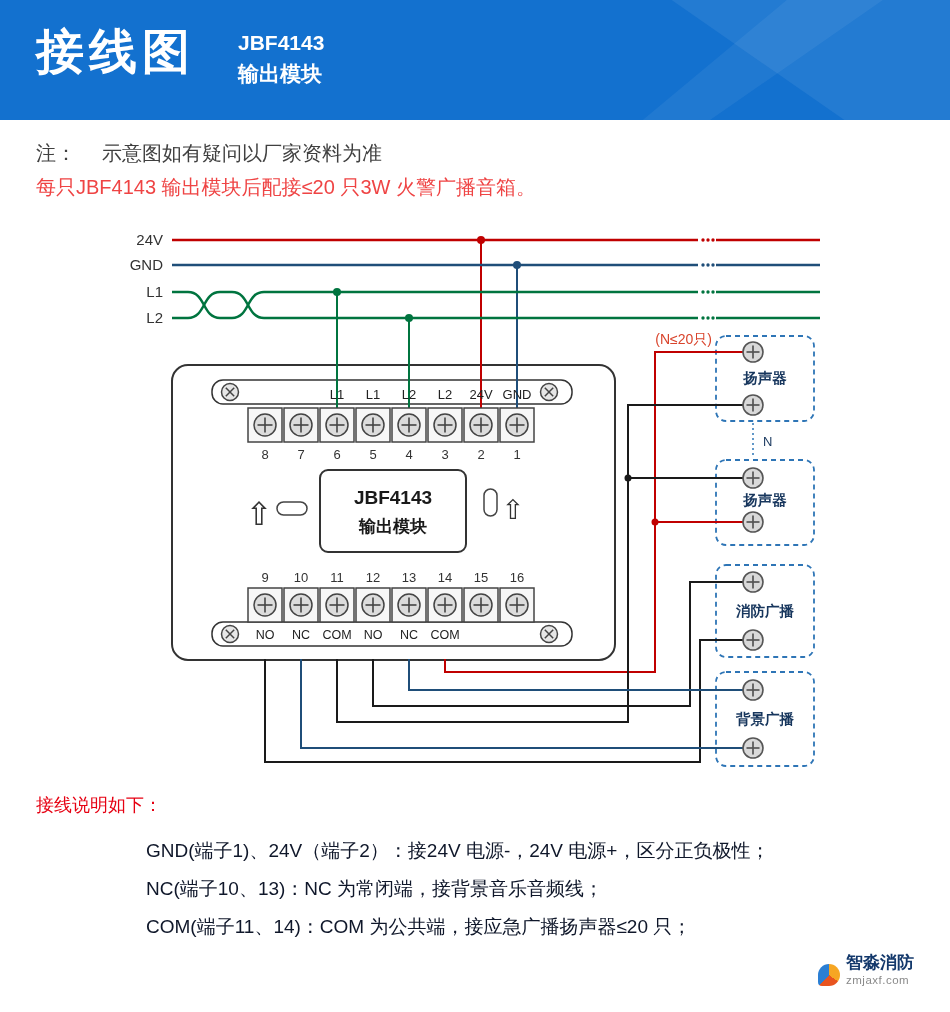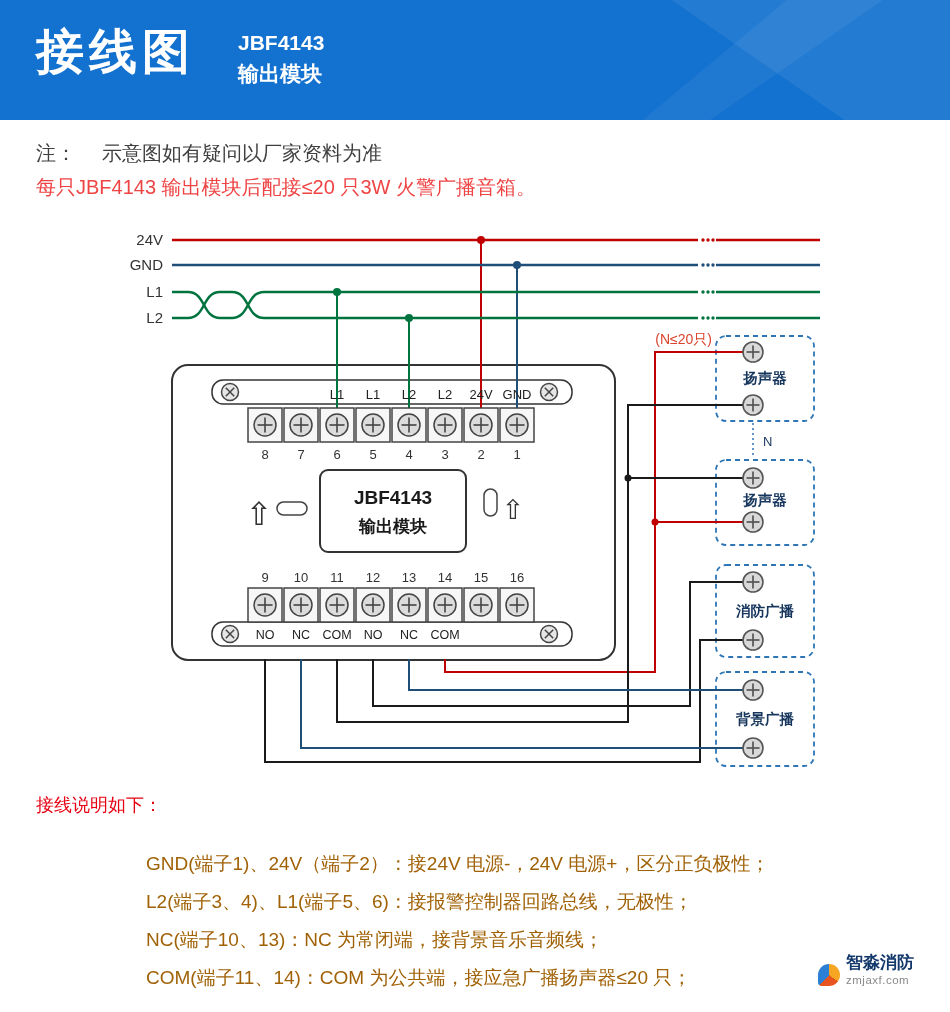--- a/index.html
+++ b/index.html
@@ -21,22 +21,22 @@
   .note { position:absolute; left:36px; top:140px; margin:0; font-size:20px; color:#404040; }
   .note .nlabel { margin-right:26px; }
   .desc { position:absolute; left:36px; top:174px; margin:0; font-size:20px; color:#ef4444; }
 
   
   svg.diagram { position:absolute; left:0; top:225px; }
   svg text { font-family:"Liberation Sans","DejaVu Sans",sans-serif; }
 
   
   .instructions { position:absolute; left:36px; top:793px; width:880px; }
-  .inst-hd { margin:0 0 28px 0; font-size:18px; font-weight:normal; color:#e60012; }
-  .inst-line { margin:0 0 0 110px; font-size:19px; color:#a16207; line-height:38px; white-space:nowrap; }
+  .inst-hd { margin:0 0 15px 0; font-size:18px; font-weight:normal; color:#e60012; }
+  .inst-line { margin:0 0 0 110px; font-size:19px; color:#0f172a; line-height:38px; white-space:nowrap; }
 
   
   .brand { position:absolute; right:36px; top:951px; display:flex; align-items:flex-end; gap:6px; }
   .brand-icon { width:22px; height:22px; border-radius:50% 50% 50% 4px;
                 background:conic-gradient(#f6a623 0 35%, #e8541f 35% 62%, #2b7fd4 62% 100%); margin-top:2px; }
   .brand-name { font-size:17px; font-weight:bold; color:#13386b; }
   .brand-site { font-size:11.5px; color:#8a8a8a; letter-spacing:.5px; margin-top:0; }
 </style>
 </head>
 <body>
@@ -241,21 +241,20 @@
       <text x="765" y="616">消防广播</text>
       <text x="765" y="724">背景广播</text>
     </g>
     <text x="712" y="344" text-anchor="end" font-size="14" fill="#d9442c">(N≤20只)</text>
     <text x="763" y="446" font-size="13" fill="#17365d">N</text>
   </svg>
 
   <section class="instructions">
     <h2 class="inst-hd">接线说明如下：</h2>
     <p class="inst-line">GND(端子1)、24V（端子2）：接24V 电源-，24V 电源+，区分正负极性；</p>
-    <p class="inst-line">L2(端子3、4)、L1(端子5、6)：接报警控制器回路总线，无极性；</p>
     <p class="inst-line">NC(端子10、13)：NC 为常闭端，接背景音乐音频线；</p>
     <p class="inst-line">COM(端子11、14)：COM 为公共端，接应急广播扬声器≤20 只；</p>
   </section>
 
   <div class="brand">
     <span class="brand-icon"></span>
     <div class="brand-txt">
       <div class="brand-name">智淼消防</div>
       <div class="brand-site">zmjaxf.com</div>
     </div>

